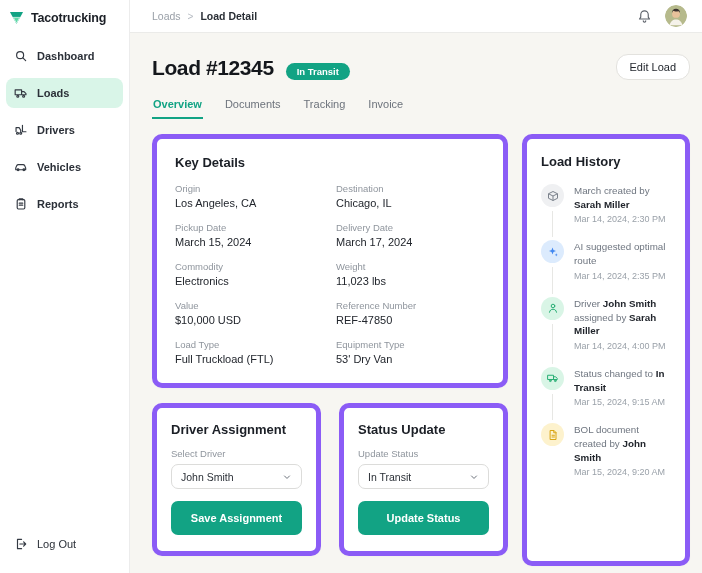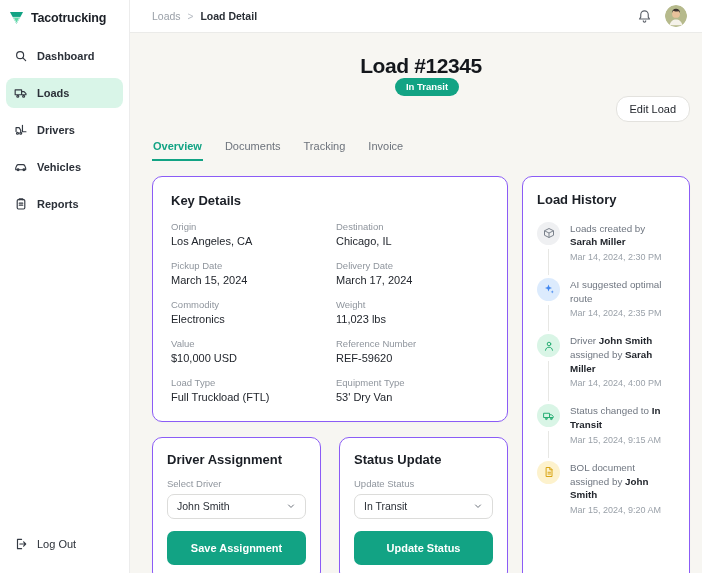--- a/index.html
+++ b/index.html
@@ -43,41 +43,41 @@
   .bc-sep { color:#b6bbc2; font-size:10px; }
   .bc-current { color:#2a2f36; font-weight:600; }
   .topbar-right { margin-left:auto; display:flex; align-items:center; gap:13px; }
   .bell { cursor:pointer; }
   .bell svg { width:15px; height:15px; stroke:#5b6068; }
   .avatar { width:22px; height:22px; border-radius:50%; overflow:hidden; cursor:pointer; }
   .avatar svg { width:22px; height:22px; }
 
   .content { flex:1; padding:13px 12px 12px 22px; overflow:hidden; }
 
-  .header-row { display:flex; align-items:center; margin:8px 0 16px;flex-direction:column; }
+  .header-row { display:flex; align-items:flex-end; margin:8px 0 16px; }
   .page-title { font-size:21px; font-weight:800; color:#14171c; letter-spacing:-.4px; }
   .badge {
     margin-left:12px; background:var(--accent); color:#fff; font-size:9.5px; font-weight:700;
     padding:4px 11px; border-radius:999px; line-height:1;
   }
   .edit-btn {
     margin-left:auto; background:#fff; border:1px solid #e3e2de; border-radius:12px;
     font-size:11px; font-weight:500; color:#23272e; padding:6px 13px; cursor:pointer;
     font-family:inherit;
   }
 
   .tabs { display:flex; gap:21px; margin-bottom:15px; }
   .tab { font-size:11px; color:#6d737c; padding:2px 1px 7px; cursor:pointer; border-bottom:2px solid transparent; }
   .tab.active { color:var(--accent); font-weight:600; border-bottom-color:var(--accent); }
 
   .columns { display:flex; gap:14px; align-items:flex-start; }
   .col-left { flex:1; min-width:0; }
   .col-right { width:168px; min-width:168px; }
 
-  .card { background:#fff; border:1px solid #8b5cf6; border-radius:10px; box-shadow:0 1px 2px rgba(0,0,0,.02); }
+  .card { background:#fff; border:5px solid #8b5cf6; border-radius:10px; box-shadow:0 1px 2px rgba(0,0,0,.02); }
   .card-title { font-size:13px; font-weight:700; color:#1b1f26; }
 
   .key-details { padding:16px 18px 18px; margin-bottom:15px; }
   .kd-grid { display:grid; grid-template-columns:1fr 1fr; gap:13px 12px; margin-top:13px; }
   .field .label { font-size:9.5px; color:#8f959d; margin-bottom:3px; }
   .field .value { font-size:11px; font-weight:400; color:#22262d; }
 
   .small-cards { display:flex; gap:18px; margin-bottom:17px; }
   .small-card { flex:1; padding:14px 14px 16px; }
   .sc-label { font-size:9.5px; color:#8f959d; margin:11px 0 5px; }
@@ -268,21 +268,21 @@
               <div class="field">
                 <div class="label">Weight</div>
                 <div class="value">11,023 lbs</div>
               </div>
               <div class="field">
                 <div class="label">Value</div>
                 <div class="value">$10,000 USD</div>
               </div>
               <div class="field">
                 <div class="label">Reference Number</div>
-                <div class="value">REF-59620</div>
+                <div class="value">REF-47850</div>
               </div>
               <div class="field">
                 <div class="label">Load Type</div>
                 <div class="value">Full Truckload (FTL)</div>
               </div>
               <div class="field">
                 <div class="label">Equipment Type</div>
                 <div class="value">53' Dry Van</div>
               </div>
             </div>
@@ -331,21 +331,21 @@
         <section class="card history-card">
           <h2 class="card-title">Load History</h2>
           <div class="timeline">
               <div class="event">
                 <span class="event-icon tone-gray">
                   <svg viewBox="0 0 24 24" fill="none" stroke="currentColor" stroke-width="2" stroke-linejoin="round">
                     <path d="M21 7.5 12 3 3 7.5v9L12 21l9-4.5z"></path>
                     <path d="M3 7.5l9 4.5 9-4.5M12 12v9"></path>
                   </svg>
                 </span>
-                <div class="event-text"><span>Loads created by </span><b>Sarah Miller</b></div>
+                <div class="event-text"><span>March created by </span><b>Sarah Miller</b></div>
                 <div class="event-time">Mar 14, 2024, 2:30 PM</div>
               </div>
               <div class="event">
                 <span class="event-icon tone-blue">
                   <svg viewBox="0 0 24 24" fill="currentColor">
                     <path d="M11 3l1.9 5.1L18 10l-5.1 1.9L11 17l-1.9-5.1L4 10l5.1-1.9z"></path>
                     <path d="M18.5 14.5l.9 2.4 2.4.9-2.4.9-.9 2.4-.9-2.4-2.4-.9 2.4-.9z"></path>
                   </svg>
                 </span>
                 <div class="event-text"><span>AI suggested optimal route</span></div>
@@ -372,21 +372,21 @@
                 <div class="event-text"><span>Status changed to </span><b>In Transit</b></div>
                 <div class="event-time">Mar 15, 2024, 9:15 AM</div>
               </div>
               <div class="event">
                 <span class="event-icon tone-yellow">
                   <svg viewBox="0 0 24 24" fill="none" stroke="currentColor" stroke-width="2" stroke-linecap="round" stroke-linejoin="round">
                     <path d="M7 3h7l4 4v14H7z"></path>
                     <path d="M13.5 3v4.5H18M10 12.5h5M10 16h5"></path>
                   </svg>
                 </span>
-                <div class="event-text"><span>BOL document assigned by </span><b>John Smith</b></div>
+                <div class="event-text"><span>BOL document created by </span><b>John Smith</b></div>
                 <div class="event-time">Mar 15, 2024, 9:20 AM</div>
               </div>
             </div>
         </section>
       </div>
     </div>
 
   </div>
 </div>
 

